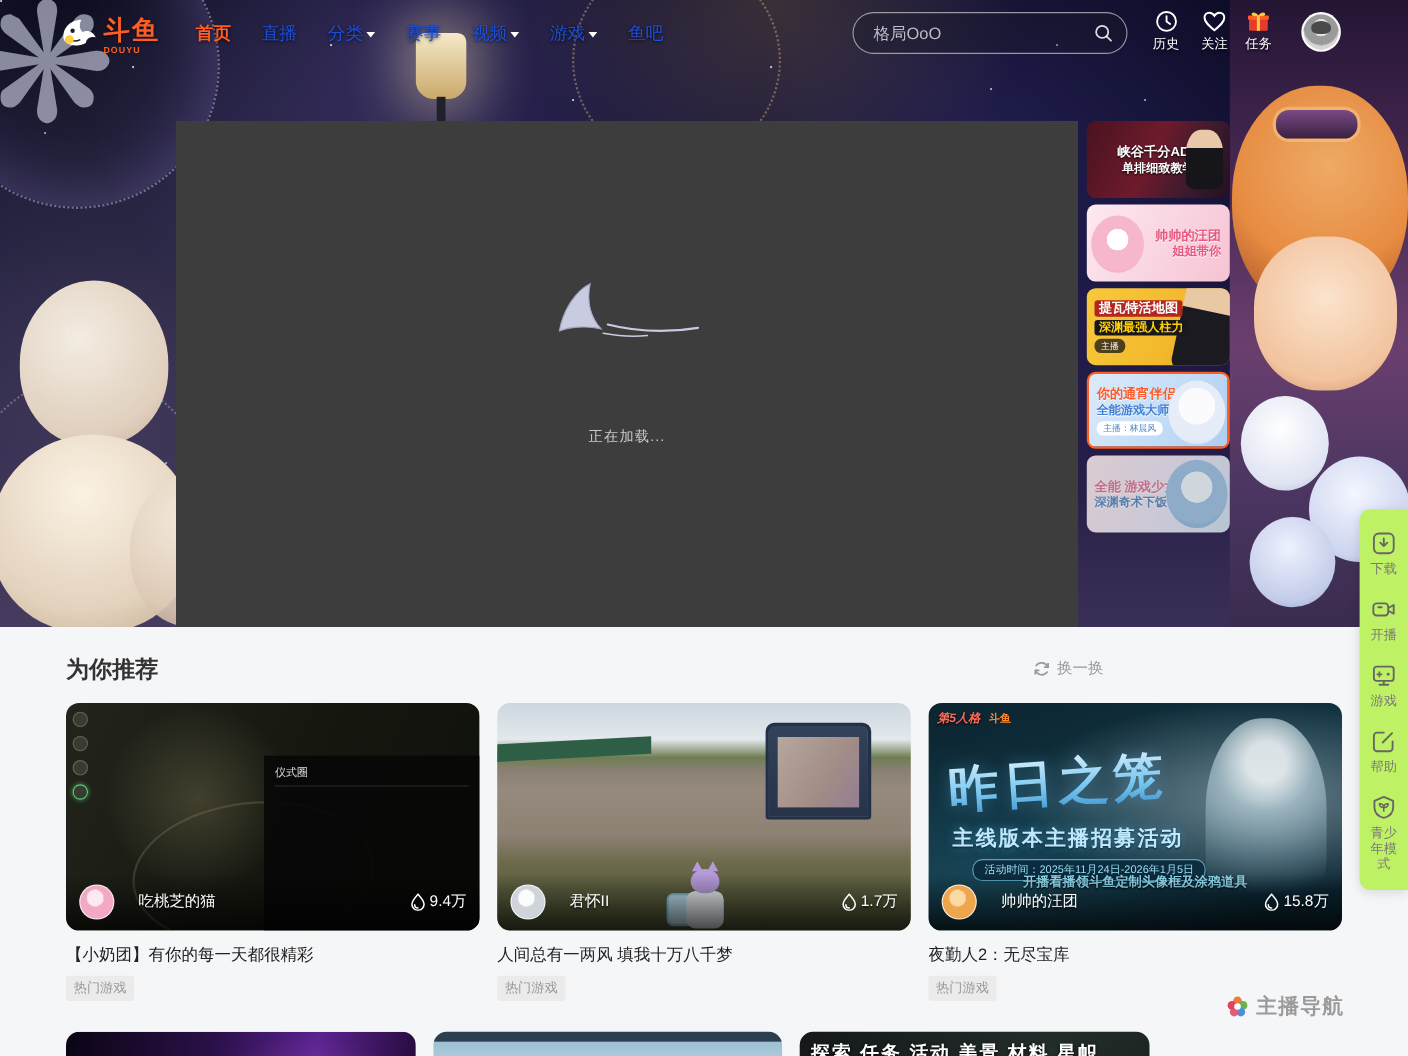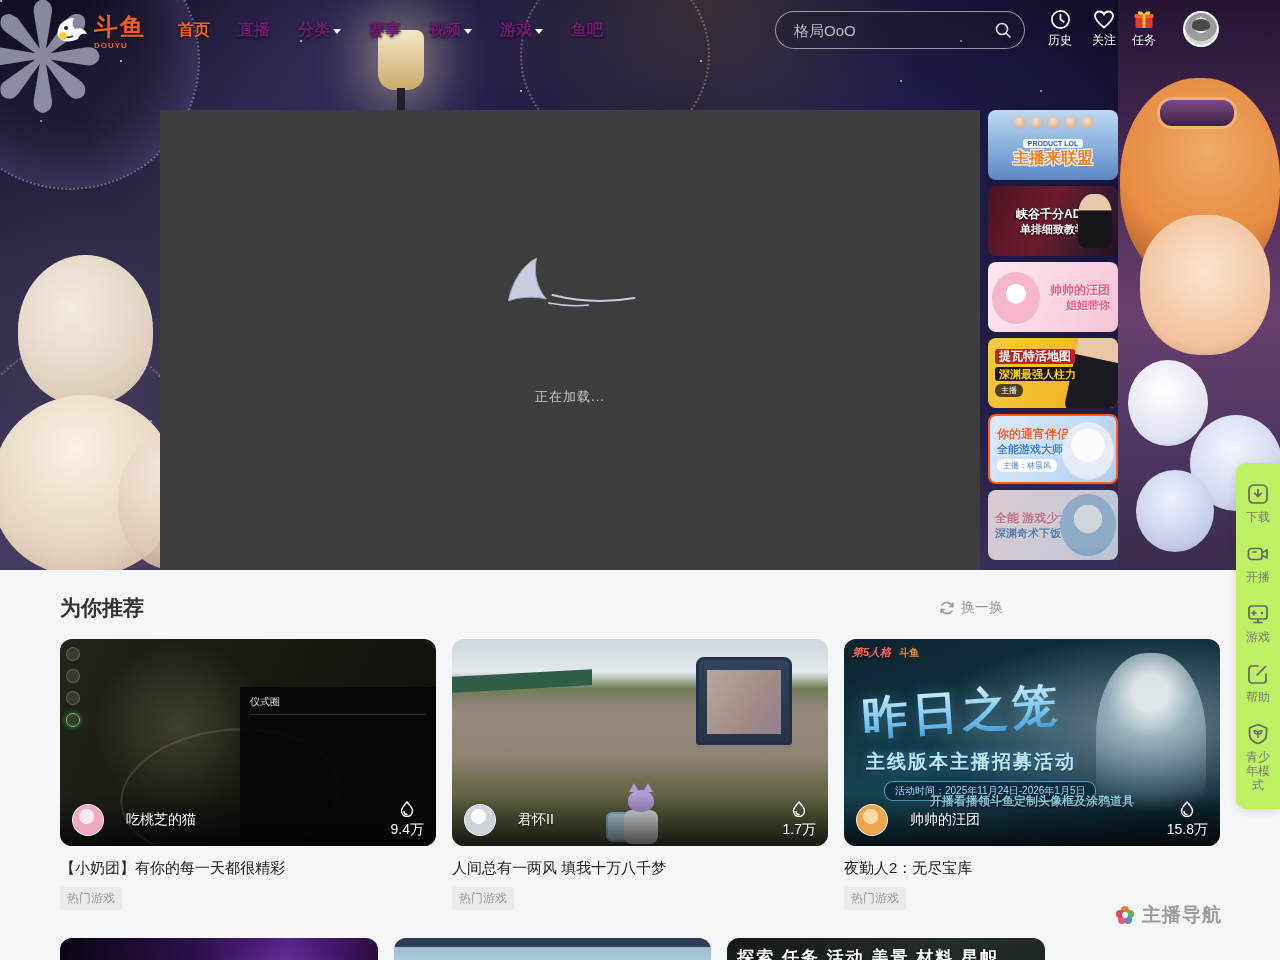--- a/index.html
+++ b/index.html
@@ -54,21 +54,21 @@
   .plush3 { left:1136px; top:470px; width:78px; height:82px;
     background:radial-gradient(circle at 45% 35%, #eef2ff, #c2cbe8 70%, #8f9ac2); }
 
   
   .header { position:absolute; top:0; left:0; width:1280px; height:60px; display:flex; align-items:center; z-index:30; }
   .logo { display:flex; align-items:center; gap:4px; margin-left:52px; cursor:pointer; }
   .logo .brand { color:#ff5d23; font-size:24px; font-weight:900; letter-spacing:2px; text-shadow:0 1px 2px rgba(0,0,0,.6); }
   .logo .sub { color:#ff5d23; font-size:8px; font-weight:700; letter-spacing:1px; display:block; margin-top:-2px; }
   .nav { display:flex; align-items:center; margin-left:18px; }
   .nav-item { display:flex; align-items:center; gap:3px; padding:0 14px; height:60px; cursor:pointer;
-    color:#701a75; font-size:16px; text-shadow:0 1px 3px rgba(0,0,0,.8);font-weight:bold; }
+    color:#1d4ed8; font-size:16px; text-shadow:0 1px 3px rgba(0,0,0,.8); }
   .nav-item.active { color:#ff5d23; font-weight:700; }
   .caret { width:0; height:0; border-left:4px solid transparent; border-right:4px solid transparent; border-top:5px solid #fff; margin-top:2px; }
   .search { position:absolute; left:775px; top:11px; width:250px; height:38px; border-radius:19px;
     background:rgba(25,25,40,.35); border:1px solid rgba(255,255,255,.55); display:flex; align-items:center; padding:0 12px 0 18px; }
   .search input { flex:1; border:none; outline:none; background:transparent; color:#e6e6e6; font-size:15px; font-family:inherit; }
   .search input::placeholder { color:#b9bcc4; }
   .hact { position:absolute; top:9px; display:flex; flex-direction:column; align-items:center; gap:2px; cursor:pointer; }
   .hact span { color:#fff; font-size:12px; text-shadow:0 1px 3px rgba(0,0,0,.8); }
   .avatar-top { position:absolute; left:1183px; top:11px; width:36px; height:36px; border-radius:50%;
     border:2px solid rgba(255,255,255,.95); cursor:pointer;
@@ -136,21 +136,21 @@
   .card { width:376px; cursor:pointer; }
   .thumb { position:relative; width:376px; height:207px; border-radius:12px; overflow:hidden; }
   .overlay { position:absolute; left:0; right:0; bottom:0; height:52px; display:flex; align-items:center; padding:0 12px;
     background:linear-gradient(180deg,rgba(0,0,0,0),rgba(0,0,0,.72));gap:14px; }
   .s-avatar { width:32px; height:32px; border-radius:50%; border:1px solid rgba(255,255,255,.8); flex:none; }
   .sa1 { background:radial-gradient(circle at 45% 38%,#fde9f1 0 30%,#f3a9c6 31% 70%,#df7ea6); }
   .sa2 { background:radial-gradient(circle at 45% 38%,#fcfcfc 0 30%,#cfd4da 31% 70%,#9aa2ac); }
   .sa3 { background:radial-gradient(circle at 45% 38%,#fbd9a4 0 30%,#eda64e 31% 70%,#b9742b); }
   .s-name { color:#fff; font-size:14px; margin-left:8px; text-shadow:0 1px 2px rgba(0,0,0,.7); flex:1;
     white-space:nowrap; overflow:hidden; }
-  .viewers { display:flex; align-items:center; gap:4px; color:#fff; font-size:14px; text-shadow:0 1px 2px rgba(0,0,0,.7);flex-direction:column; }
+  .viewers { display:flex; align-items:center; gap:4px; color:#fff; font-size:14px; text-shadow:0 1px 2px rgba(0,0,0,.7); }
   .c-title { margin-top:13px; font-size:15px; color:#222; white-space:nowrap; overflow:hidden; }
   .c-tag { display:inline-block; margin-top:9px; font-size:12px; color:#999; background:#ebebeb; padding:3px 7px; border-radius:3px; }
 
   
   .t1 { background:radial-gradient(circle at 32% 42%, rgba(205,190,140,.22), transparent 30%),
         linear-gradient(115deg,#23251c 0%,#15170f 55%,#0e100b 100%); }
   .t1 .circle { position:absolute; left:60px; top:90px; width:220px; height:130px; border-radius:50%;
     border:2px solid rgba(150,135,100,.28); transform:rotate(-6deg); }
   .t1 .panel { position:absolute; right:0; top:48px; width:196px; height:159px; background:rgba(8,8,8,.93); padding:8px 10px; }
   .t1 .panel-title { color:#ddd; font-size:10px; border-bottom:1px solid rgba(255,255,255,.15); padding-bottom:5px; }
@@ -306,31 +306,20 @@
       <svg width="135" height="60" viewBox="0 0 135 60">
         <path d="M6 46 C9 28 20 10 34 3 C31 18 34 33 44 44 C31 41 15 42 6 46 Z" fill="#c9cce0" stroke="#9fa3c0" stroke-width="1"></path>
         <path d="M50 40 q40 10 82 3" fill="none" stroke="#c9cce0" stroke-width="2" stroke-linecap="round"></path>
         <path d="M46 48 q22 4 40 2" fill="none" stroke="#c9cce0" stroke-width="1.5" stroke-linecap="round"></path>
       </svg>
     </div>
     <div class="loading-text">正在加载...</div>
   </div>
 
   <div class="banners">
-    <div class="banner b1">
-      <div class="heads">
-          <i></i>
-          <i></i>
-          <i></i>
-          <i></i>
-          <i></i>
-        </div>
-      <span class="badge" style="margin-top:14px">PRODUCT LOL</span>
-      <span class="l2">主播来联盟</span>
-    </div>
     <div class="banner b2">
       <div class="man"></div>
       <span class="l1">峡谷千分ADC</span>
       <span class="l2">单排细致教学</span>
     </div>
     <div class="banner b3">
       <div class="girl"></div>
       <span class="l1">帅帅的汪团</span>
       <span class="l2">姐姐带你</span>
     </div>

